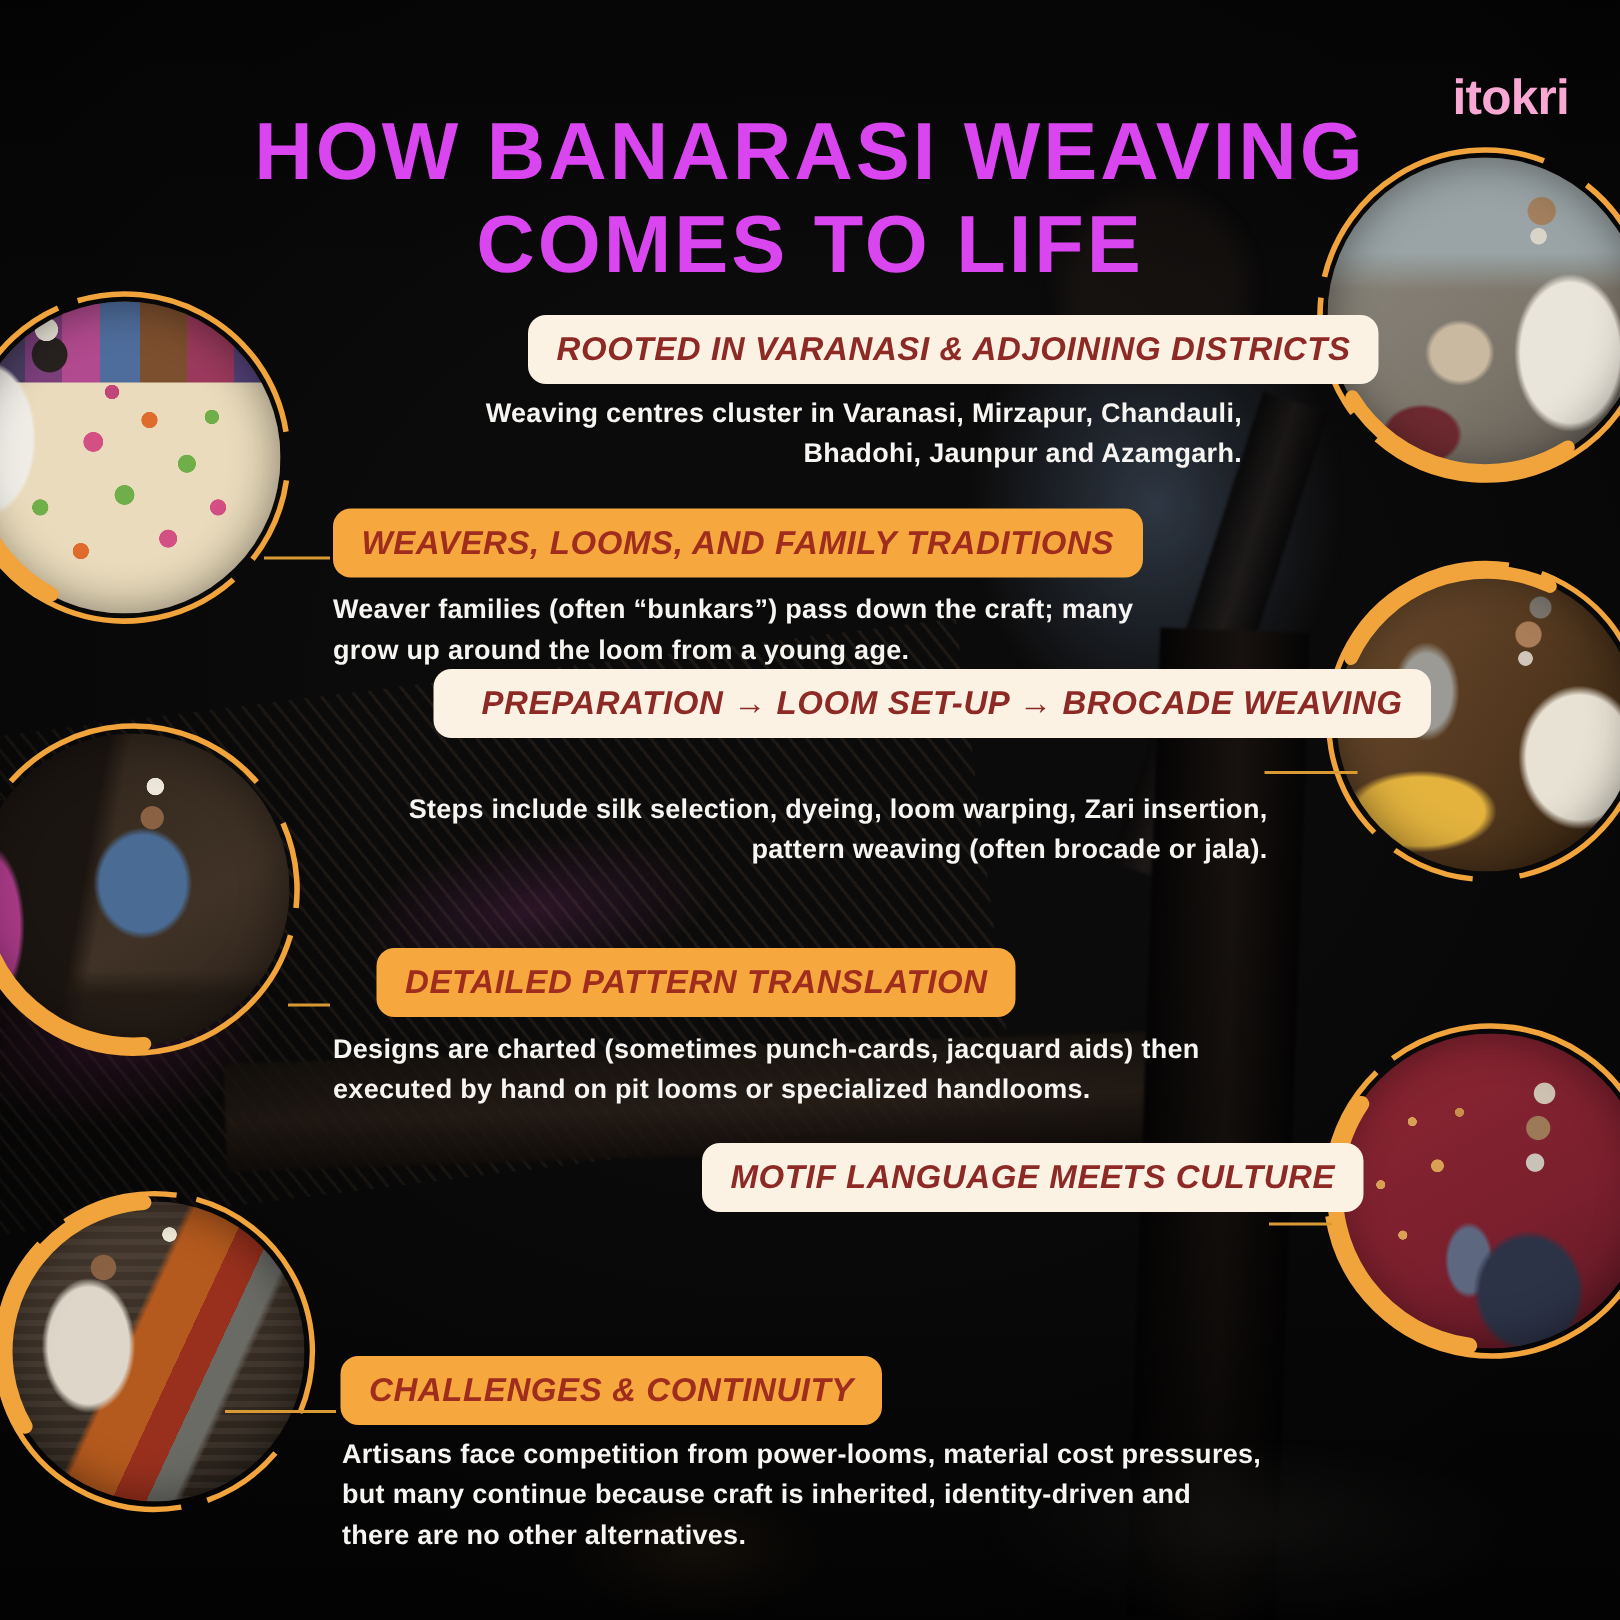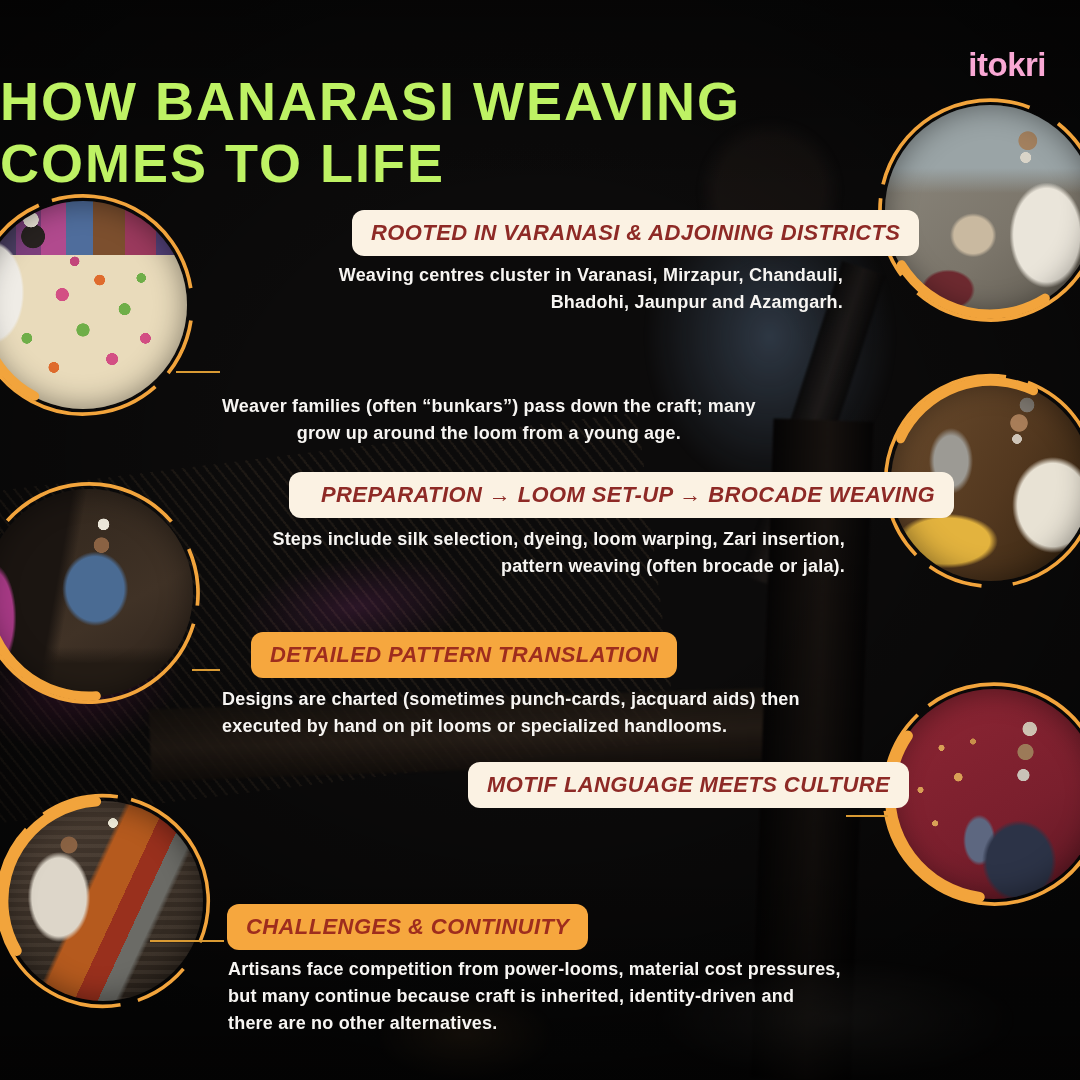--- a/index.html
+++ b/index.html
@@ -50,21 +50,21 @@
   }
   .bg-vignette{
     position:absolute;inset:0;z-index:1;
     background:
       radial-gradient(ellipse 75% 65% at 50% 42%, rgba(0,0,0,0) 35%, rgba(0,0,0,.55) 92%),
       linear-gradient(180deg, rgba(0,0,0,.35) 0%, rgba(0,0,0,0) 18%, rgba(0,0,0,0) 80%, rgba(0,0,0,.4) 100%);
   }
   
   .title{
     position:absolute;left:0;right:0;top:34px;z-index:4;
-    color:#bef264;font-weight:bold;
+    text-align:center;color:#d946ef;font-weight:bold;
     font-size:54px;line-height:1.15;letter-spacing:2px;white-space:pre-line;
   }
   .logo{
     position:absolute;right:34px;top:46px;z-index:4;
     color:#f9a8d4;font-weight:bold;font-size:33px;letter-spacing:-.5px;
   }
   
   .label-box{
     position:absolute;z-index:4;display:inline-block;
     padding:10px 19px;border-radius:12px;
@@ -148,23 +148,23 @@
     radial-gradient(ellipse 62px 68px at 62% 82%, #2c3347 52%, rgba(0,0,0,0) 60%),
     radial-gradient(ellipse 28px 44px at 43% 72%, #5d6780 48%, rgba(0,0,0,0) 58%),
     radial-gradient(circle 5px at 25% 28%, #d9a056 58%, rgba(0,0,0,0) 64%),
     radial-gradient(circle 5px at 15% 48%, #d9a056 58%, rgba(0,0,0,0) 64%),
     radial-gradient(circle 7px at 33% 42%, #d9a056 58%, rgba(0,0,0,0) 64%),
     radial-gradient(circle 5px at 22% 64%, #d9a056 58%, rgba(0,0,0,0) 64%),
     radial-gradient(circle 5px at 40% 25%, #c88f4a 58%, rgba(0,0,0,0) 64%),
     linear-gradient(150deg, #8e2634, #7a1f2d 60%, #5f1824);}
 
   
-  .s1-box{left:352px;top:210px;} .s1-body{right:237px;top:262px;}
-  .s2-box{left:222px;top:339px;} .s2-body{left:222px;top:393px;text-align:center;}
-  .s3-box{left:289px;top:472px;padding-left:32px;} .s3-body{right:235px;top:526px;text-align:right;}
+  .s1-box{left:352px;top:210px;} .s1-body{right:252px;top:262px;}
+  .s2-box{left:222px;top:339px;} .s2-body{left:222px;top:393px;}
+  .s3-box{left:289px;top:446px;padding-left:32px;} .s3-body{right:235px;top:526px;text-align:right;}
   .s4-box{left:222px;top:632px;margin-left:29px;} .s4-body{left:222px;top:686px;}
   .s5-box{left:468px;top:762px;} .s5-body{right:235px;top:816px;}
   .s6-box{left:227px;top:904px;} .s6-body{left:228px;top:956px;}
   .c1{left:843px;top:230px;width:28px;} .c2{left:176px;top:371px;width:44px;}
   .c3{left:843px;top:514px;width:62px;} .c4{left:192px;top:669px;width:28px;}
   .c5{left:846px;top:815px;width:42px;} .c6{left:150px;top:940px;width:74px;}
   .c-tl{left:-30px;top:192px;width:226px;height:226px;}
   .c-ml{left:-24px;top:480px;width:226px;height:226px;}
   .c-bl{left:-6px;top:792px;width:218px;height:218px;}
   .c-tr{left:876px;top:96px;width:228px;height:228px;}
@@ -236,20 +236,21 @@
   <div class="connector c2"></div>
   <div class="connector c3"></div>
   <div class="connector c4"></div>
   <div class="connector c5"></div>
   <div class="connector c6"></div>
 
   <div class="label-box cream s1-box">ROOTED IN VARANASI &amp; ADJOINING DISTRICTS</div>
   <p class="body t-right s1-body">Weaving centres cluster in Varanasi, Mirzapur, Chandauli,
 Bhadohi, Jaunpur and Azamgarh.</p>
 
+  <div class="label-box orange s2-box">WEAVERS, LOOMS, AND FAMILY TRADITIONS</div>
   <p class="body t-left s2-body">Weaver families (often “bunkars”) pass down the craft; many
 grow up around the loom from a young age.</p>
 
   <div class="label-box cream s3-box">PREPARATION → LOOM SET-UP → BROCADE WEAVING</div>
   <p class="body t-right s3-body">Steps include silk selection, dyeing, loom warping, Zari insertion,
 pattern weaving (often brocade or jala).</p>
 
   <div class="label-box orange s4-box">DETAILED PATTERN TRANSLATION</div>
   <p class="body t-left s4-body">Designs are charted (sometimes punch-cards, jacquard aids) then
 executed by hand on pit looms or specialized handlooms.</p>

